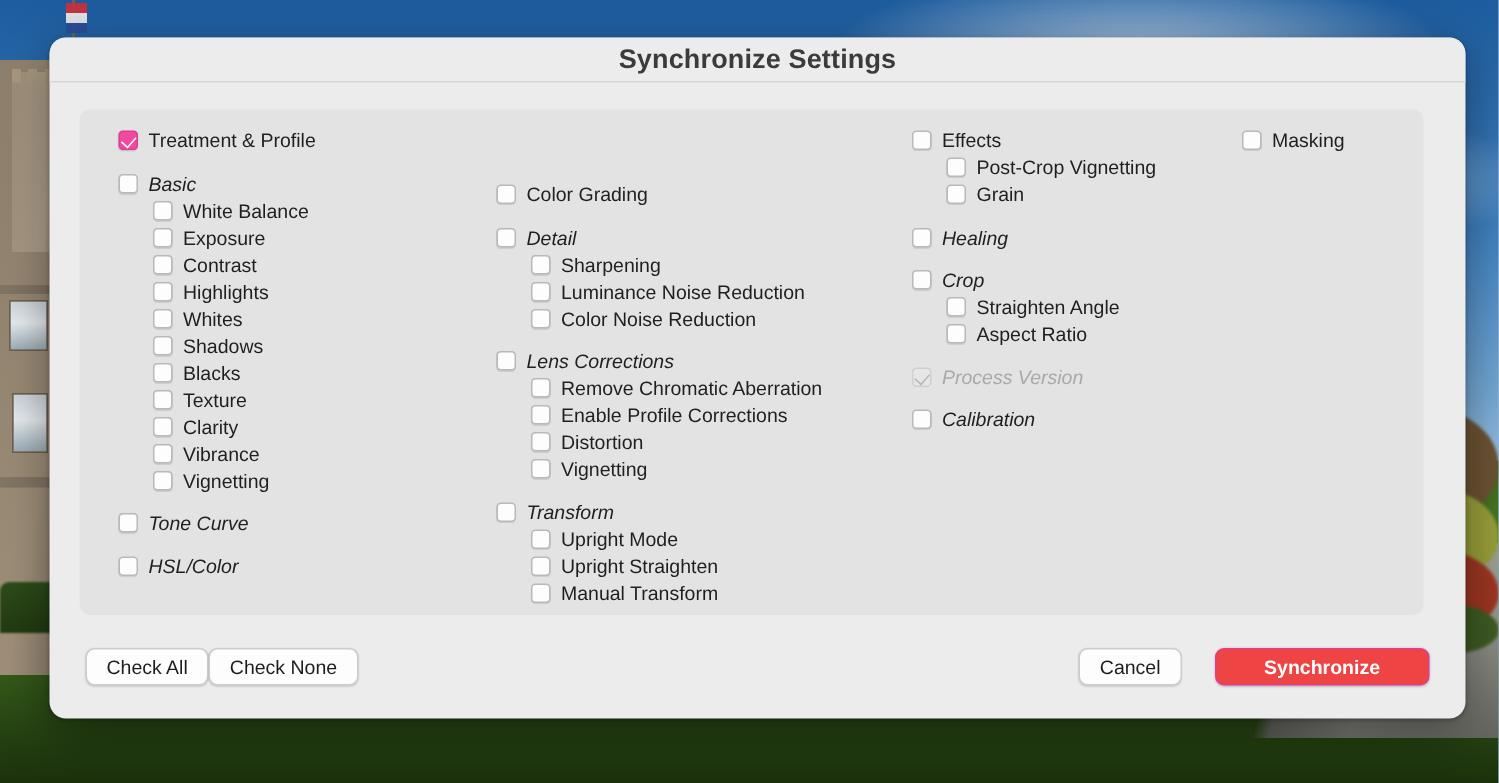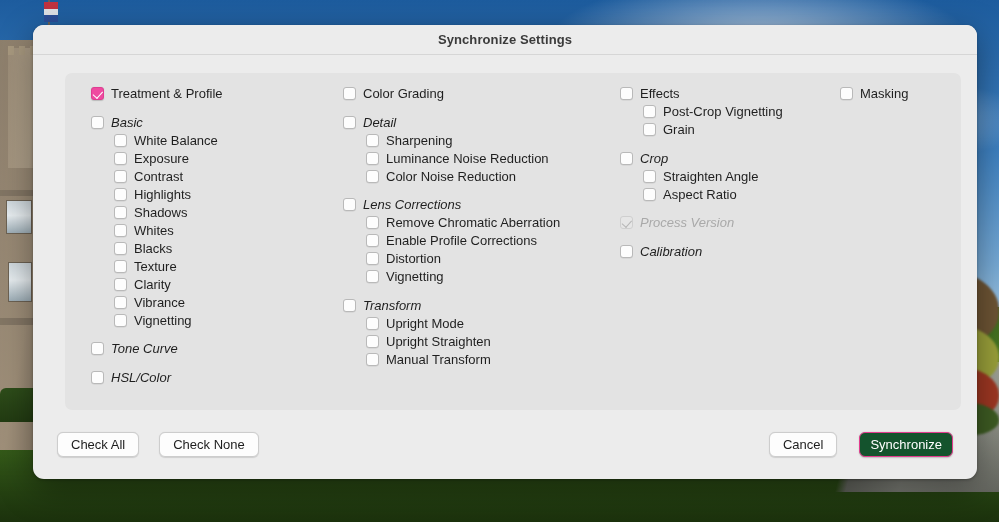--- a/index.html
+++ b/index.html
@@ -93,40 +93,40 @@
     box-shadow: 0 10px 34px rgba(0,0,0,.42), 0 1px 3px rgba(0,0,0,.28);
     overflow: hidden;
   }
   .titlebar {
     height: 30px;
     background: #ececec;
     border-bottom: 1px solid #d6d6d6;
     display: flex; align-items: center; justify-content: center;
   }
   .titlebar-text {
-    font-size: 13px; font-weight: bold; color: #3b3b3b;
+    font-size: 18px; font-weight: bold; color: #3b3b3b;
     letter-spacing: .1px;
   }
 
   .panel {
     position: absolute;
-    left: 32px; top: 48px;
+    left: 20px; top: 48px;
     width: 896px; height: 337px;
     background: #e3e3e3;
     border-radius: 7px;
   }
   .columns {
     position: absolute;
     left: 0; top: 0; right: 0; bottom: 0;
     display: flex;
     padding: 12px 0 0 0;
   }
   .col { position: relative; }
   .col-1 { width: 278px; padding-left: 26px; }
-  .col-2 { width: 277px; }
+  .col-2 { width: 277px; margin-top: 36px; }
   .col-3 { width: 220px; }
   .col-4 { width: 120px; }
 
   
   .cbrow {
     display: flex; align-items: center;
     height: 17.5px;
     margin-bottom: .5px;
   }
   .cbrow.lvl1 { padding-left: 23px; }
@@ -179,42 +179,43 @@
   .cblabel.dim { color: #a9a9a9; }
 
   
   .footer {
     position: absolute;
     left: 0; right: 0; bottom: 0;
     height: 69px;
     display: flex; align-items: center;
     padding: 0 24px;
   }
-  .footer-left { display: flex; gap: 20px; }
+  .footer-left { display: flex; gap: 0; }
   .footer-right { margin-left: auto; display: flex; gap: 22px; }
 
   .btn {
     font-family: "Liberation Sans", sans-serif;
     font-size: 13px;
     color: #1d1d1d;
     background: #fdfdfd;
     border: 1px solid #cdcdcd;
     border-radius: 6px;
     height: 25px;
     padding: 0 13px;
     box-shadow: 0 .5px 1px rgba(0,0,0,.13);
     display: inline-flex; align-items: center; justify-content: center;
     white-space: nowrap;
   }
   .btn.primary {
-    background: #14532d;
+    background: #ef4444;
     border-color: #e23c8e;
     color: #ffffff;
-    padding: 0 10px;
+    padding: 0 32px;
     box-shadow: 0 .5px 1.5px rgba(0,0,0,.2);
+    font-weight: bold;
   }
 </style>
 </head>
 <body>
 
 <div id="photo-backdrop">
   <div class="bg-sky"></div>
   <div class="bg-grass"></div>
   <div class="bg-path"></div>
   <div class="bg-grass-shadow"></div>
@@ -269,25 +270,25 @@
           <div class="cbrow lvl1">
             <span class="cbox"></span>
             <span class="cblabel">Contrast</span>
           </div>
           <div class="cbrow lvl1">
             <span class="cbox"></span>
             <span class="cblabel">Highlights</span>
           </div>
           <div class="cbrow lvl1">
             <span class="cbox"></span>
+            <span class="cblabel">Whites</span>
+          </div>
+          <div class="cbrow lvl1">
+            <span class="cbox"></span>
             <span class="cblabel">Shadows</span>
-          </div>
-          <div class="cbrow lvl1">
-            <span class="cbox"></span>
-            <span class="cblabel">Whites</span>
           </div>
           <div class="cbrow lvl1">
             <span class="cbox"></span>
             <span class="cblabel">Blacks</span>
           </div>
           <div class="cbrow lvl1">
             <span class="cbox"></span>
             <span class="cblabel">Texture</span>
           </div>
           <div class="cbrow lvl1">
@@ -374,20 +375,24 @@
             <span class="cbox"></span>
             <span class="cblabel">Effects</span>
           </div>
           <div class="cbrow lvl1">
             <span class="cbox"></span>
             <span class="cblabel">Post-Crop Vignetting</span>
           </div>
           <div class="cbrow lvl1">
             <span class="cbox"></span>
             <span class="cblabel">Grain</span>
+          </div>
+          <div class="cbrow lvl0 group-gap">
+            <span class="cbox"></span>
+            <span class="cblabel">Healing</span>
           </div>
           <div class="cbrow lvl0 group-gap">
             <span class="cbox"></span>
             <span class="cblabel">Crop</span>
           </div>
           <div class="cbrow lvl1">
             <span class="cbox"></span>
             <span class="cblabel">Straighten Angle</span>
           </div>
           <div class="cbrow lvl1">

